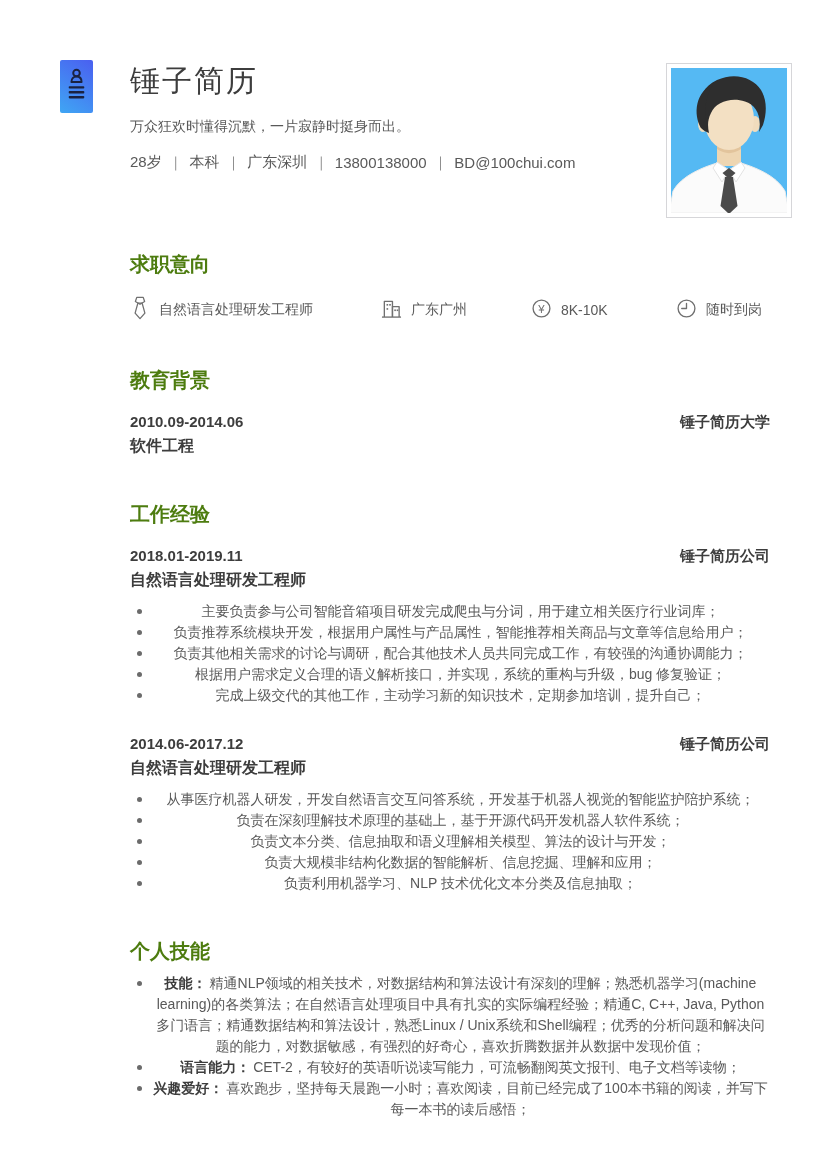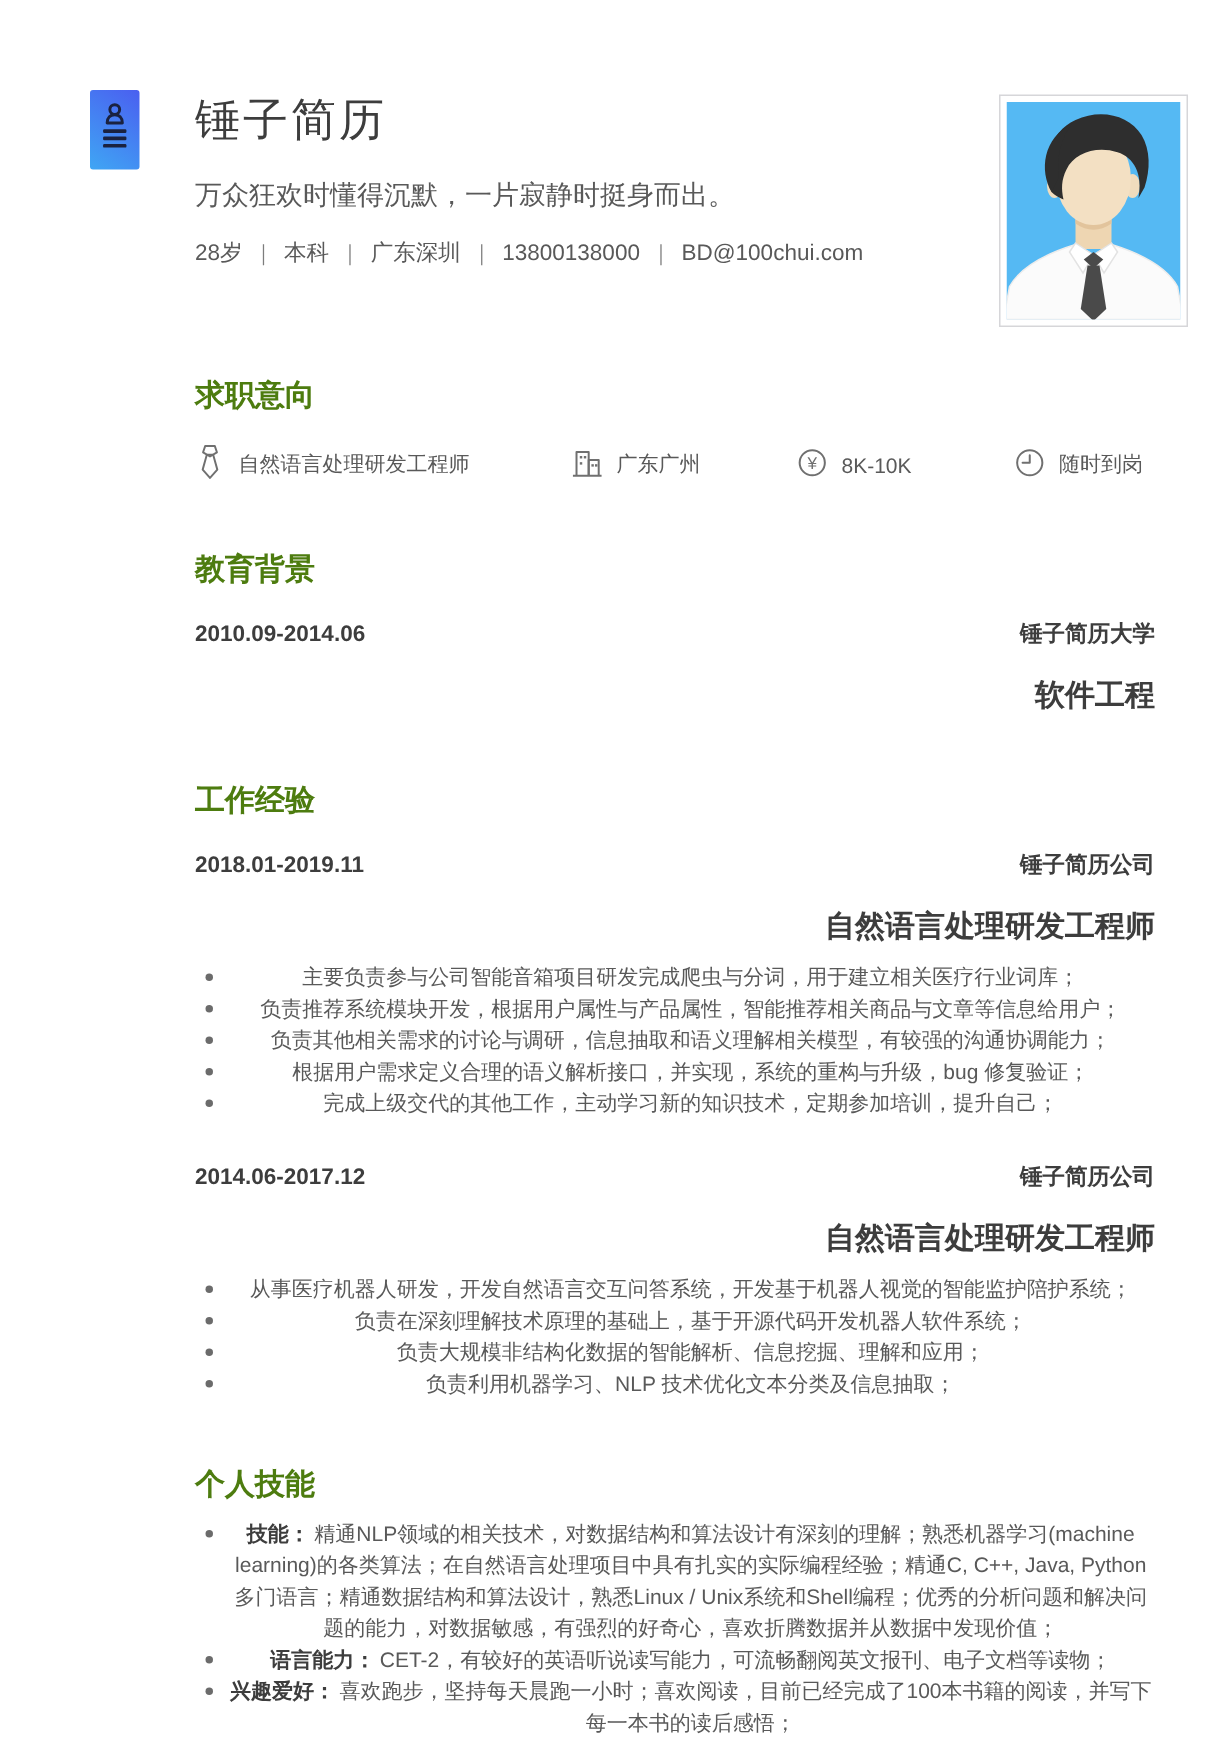--- a/index.html
+++ b/index.html
@@ -16,21 +16,21 @@
   
   .header { display: flex; align-items: flex-start; padding: 60px 28px 0 60px; }
   .logo-badge {
     width: 33px; height: 53px; flex: 0 0 33px;
     background: linear-gradient(215deg, #4a5ff0 0%, #3fa6f4 100%);
     border-radius: 2px;
     display: flex; align-items: center; justify-content: center;
   }
   .header-main { flex: 1 1 auto; margin-left: 37px; padding-top: 4px; min-width: 0; }
   .resume-title { margin: 0; font-size: 30px; font-weight: 400; color: #3d3d3d; letter-spacing: 2px; line-height: 1.1; }
-  .motto { margin-top: 21px; font-size: 18px; color: #595959; }
+  .motto { margin-top: 21px; font-size: 14px; color: #595959; }
   .info-line { margin-top: 17px; display: flex; align-items: center; font-size: 15px; color: #595959; white-space: nowrap; }
   .info-sep { margin: 0 7px; color: #7d7d7d; font-size: 14px; }
   .photo-frame {
     flex: 0 0 auto; margin-top: 3px; margin-left: 12px;
     width: 116px; height: 145px; padding: 4px;
     background: #ffffff; border: 1px solid #d6d6d9;
   }
   .photo-frame svg { display: block; }
 
   
@@ -43,21 +43,21 @@
   .intent-item { display: flex; align-items: center; }
   .intent-item svg { margin-right: 9px; flex: 0 0 auto; }
   .intent-item.w1 { width: 251px; }
   .intent-item.w2 { width: 150px; text-align: center; }
   .intent-item.w3 { width: 145px; }
   .intent-item.w4 { flex: 1; }
 
   .entry { margin-top: 21px; }
   .entry + .entry { margin-top: 29px; }
   .entry-head { display: flex; justify-content: space-between; align-items: baseline; font-size: 15px; font-weight: 700; color: #3d3d3d; gap: 18px; }
-  .entry-sub { margin-top: 18px; font-size: 20px; font-weight: 700; color: #3d3d3d; text-align: right; }
+  .entry-sub { margin-top: 4px; font-size: 16px; font-weight: 700; color: #3d3d3d; }
 
   ul.bullets { margin: 10px 0 0 0; padding: 0; list-style: none; text-align: center; }
   ul.bullets li { position: relative; padding-left: 21px; font-size: 14px; line-height: 21px; color: #595959; }
   ul.bullets li::before {
     content: ""; position: absolute; left: 7px; top: 8px;
     width: 5px; height: 5px; border-radius: 50%; background: #6b6b6b;
   }
   ul.bullets.skills { }
   ul.bullets li strong { color: #3d3d3d; font-weight: 700; margin-right: 3px; }
 
@@ -192,35 +192,36 @@
 
       <div class="entry">
         <div class="entry-head">
           <span>2018.01-2019.11</span>
           <span>锤子简历公司</span>
         </div>
         <div class="entry-sub">自然语言处理研发工程师</div>
         <ul class="bullets">
           <li>主要负责参与公司智能音箱项目研发完成爬虫与分词，用于建立相关医疗行业词库；</li>
           <li>负责推荐系统模块开发，根据用户属性与产品属性，智能推荐相关商品与文章等信息给用户；</li>
-          <li>负责其他相关需求的讨论与调研，信息抽取和语义理解相关模型，有较强的沟通协调能力；</li>
+          <li>负责其他相关需求的讨论与调研，配合其他技术人员共同完成工作，有较强的沟通协调能力；</li>
           <li>根据用户需求定义合理的语义解析接口，并实现，系统的重构与升级，bug 修复验证；</li>
           <li>完成上级交代的其他工作，主动学习新的知识技术，定期参加培训，提升自己；</li>
         </ul>
       </div>
 
       <div class="entry">
         <div class="entry-head">
           <span>2014.06-2017.12</span>
           <span>锤子简历公司</span>
         </div>
         <div class="entry-sub">自然语言处理研发工程师</div>
         <ul class="bullets">
           <li>从事医疗机器人研发，开发自然语言交互问答系统，开发基于机器人视觉的智能监护陪护系统；</li>
           <li>负责在深刻理解技术原理的基础上，基于开源代码开发机器人软件系统；</li>
+          <li>负责文本分类、信息抽取和语义理解相关模型、算法的设计与开发；</li>
           <li>负责大规模非结构化数据的智能解析、信息挖掘、理解和应用；</li>
           <li>负责利用机器学习、NLP 技术优化文本分类及信息抽取；</li>
         </ul>
       </div>
     </div>
 
     <div class="section">
       <h2 class="section-heading">个人技能</h2>
       <ul class="bullets skills">
         <li>

